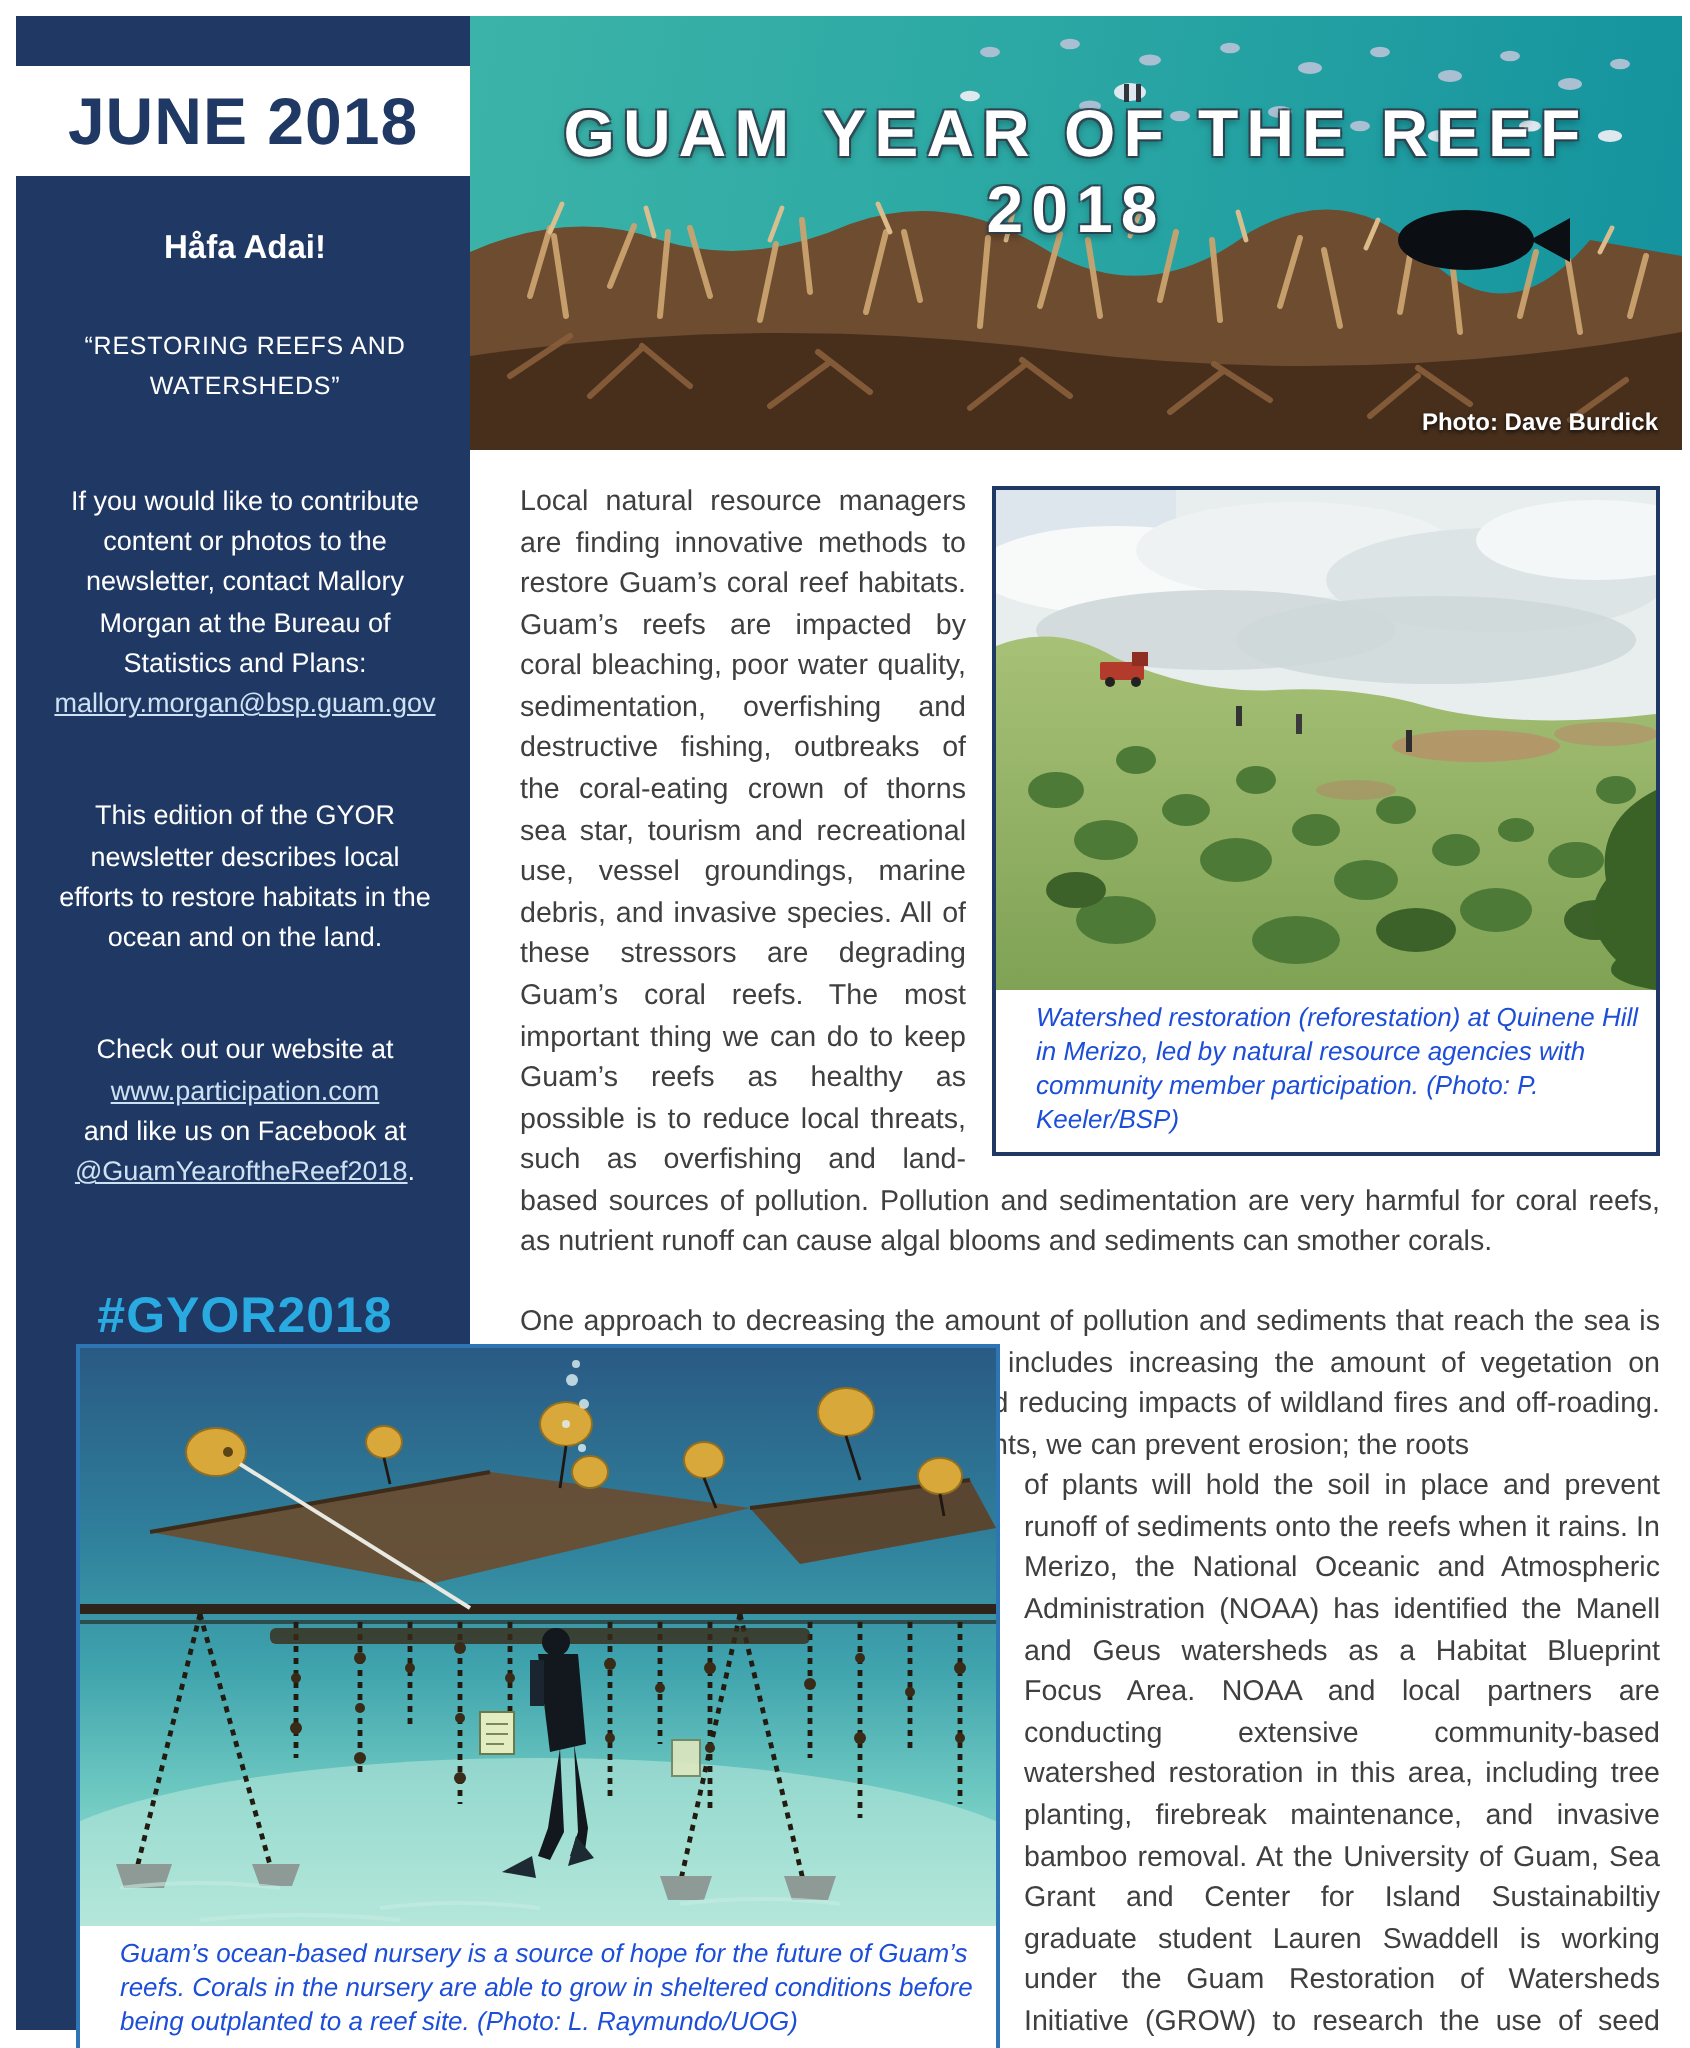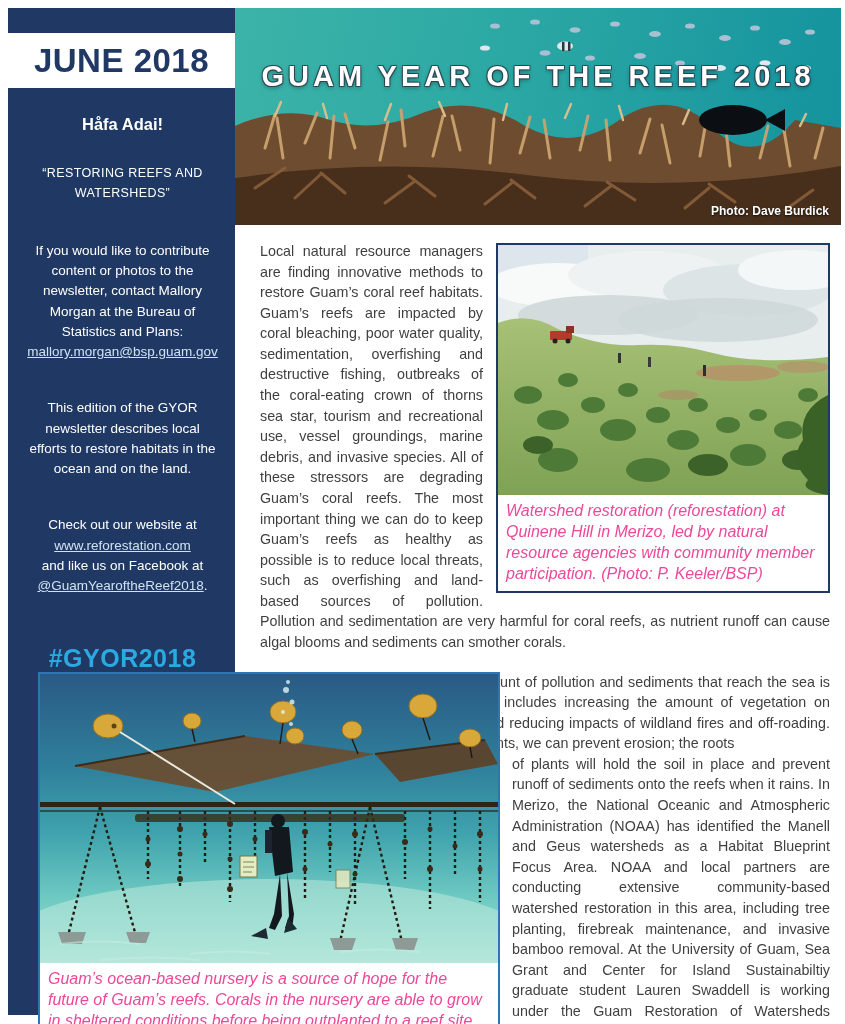--- a/index.html
+++ b/index.html
@@ -20,37 +20,37 @@
   .logo-row{display:flex;align-items:center;justify-content:center;gap:9px;}
   .logo-text{text-align:left;color:#8fd6cb;line-height:1;}
   .logo-word{font-size:27px;font-weight:bold;letter-spacing:1px;}
   .logo-tag{font-size:9.5px;font-weight:bold;margin-top:3px;letter-spacing:.4px;}
   .logo-year{font-size:31px;font-weight:bold;margin-top:2px;letter-spacing:1px;}
   
   .banner{position:absolute;left:235px;top:8px;width:606px;height:217px;overflow:hidden;
           background:linear-gradient(100deg,#3cb3a8 0%,#2ba8a4 45%,#13929e 100%);}
   .banner svg{position:absolute;left:0;top:0;}
   .banner-titles{position:absolute;left:0;top:0;width:100%;text-align:center;color:#fff;}
-  .bt1{margin-top:52px;font-size:29px;font-weight:bold;letter-spacing:4px;
+  .bt1{margin-top:40px;font-size:33px;font-weight:bold;letter-spacing:4px;
        text-shadow:-1px -1px 0 rgba(45,60,75,.75),1px -1px 0 rgba(45,60,75,.75),
        -1px 1px 0 rgba(45,60,75,.75),1px 1px 0 rgba(45,60,75,.75),0 2px 4px rgba(0,0,0,.35);}
   .bt2{margin-top:20px;font-size:41px;font-weight:bold;letter-spacing:5px;
        text-shadow:-1px -1px 0 rgba(45,60,75,.75),1px -1px 0 rgba(45,60,75,.75),
        -1px 1px 0 rgba(45,60,75,.75),1px 1px 0 rgba(45,60,75,.75),0 2px 5px rgba(0,0,0,.4);}
   .credit{position:absolute;right:12px;bottom:7px;color:#fff;font-size:12px;font-weight:bold;
           text-shadow:0 1px 2px rgba(0,0,0,.8);margin-top:32px;}
   
   .content{position:absolute;left:260px;top:225px;width:570px;color:#3f3f3f;
            font-size:14.3px;line-height:1.44;text-align:justify;}
   .content p{margin:0 0 19px 0;}
   .para1-wrap{margin-top:16px;}
   figure{margin:0;}
   .fig1{float:right;width:330px;border:2px solid #1f3864;background:#fff;margin:2px 0 10px 13px;}
-  .figcap{font-style:italic;color:#ec4899;font-size:16px;line-height:1.32;
-          padding:5px 8px 7px 8px;text-align:left;background:#fff;}
+  .figcap{font-style:italic;color:#1d4ed8;font-size:13px;line-height:1.32;
+          padding:5px 8px 7px 20px;text-align:left;background:#fff;}
   .fig2{position:absolute;left:38px;top:672px;width:458px;border:2px solid #2e75b6;background:#fff;z-index:5;}
   .right-col{margin-left:252px;}
   .photo{display:block;}
 </style>
 </head>
 <body>
 
 <div class="sidebar">
   <div class="s-top"></div>
   <div class="s-date">
@@ -59,21 +59,21 @@
   <div class="s-body">
     <div class="s-greet">Håfa Adai!</div>
     <div class="s-theme">“RESTORING REEFS AND WATERSHEDS”</div>
     <div class="s-block">
       <span>If you would like to contribute content or photos to the newsletter, contact Mallory Morgan at the Bureau of Statistics and Plans:</span><br>
       <span class="s-link">mallory.morgan@bsp.guam.gov</span>
     </div>
     <div class="s-block">This edition of the GYOR newsletter describes local efforts to restore habitats in the ocean and on the land.</div>
     <div class="s-block">
       <span>Check out our website at</span><br>
-      <span class="s-link">www.reforestation.com</span><br>
+      <span class="s-link">www.participation.com</span><br>
       <span>and like us on Facebook at</span><br>
       <span class="s-link">@GuamYearoftheReef2018</span><span>.</span>
     </div>
     <div class="hashtag">#GYOR2018</div>
     <div class="logo-row">
       <svg width="66" height="78" viewBox="0 0 66 78">
         <ellipse cx="33" cy="39" rx="30" ry="36" fill="#bfe3f0"></ellipse>
         <circle cx="33" cy="20" r="13" fill="#f5c63f"></circle>
         <path d="M33,4 l3,8 h-6 Z M14,14 l8,5 -4,5 Z M52,14 l-8,5 4,5 Z" fill="#f0b52e"></path>
         <path d="M4,36 Q20,28 33,33 Q48,38 62,32 L62,44 L4,44 Z" fill="#4c9a52"></path>

